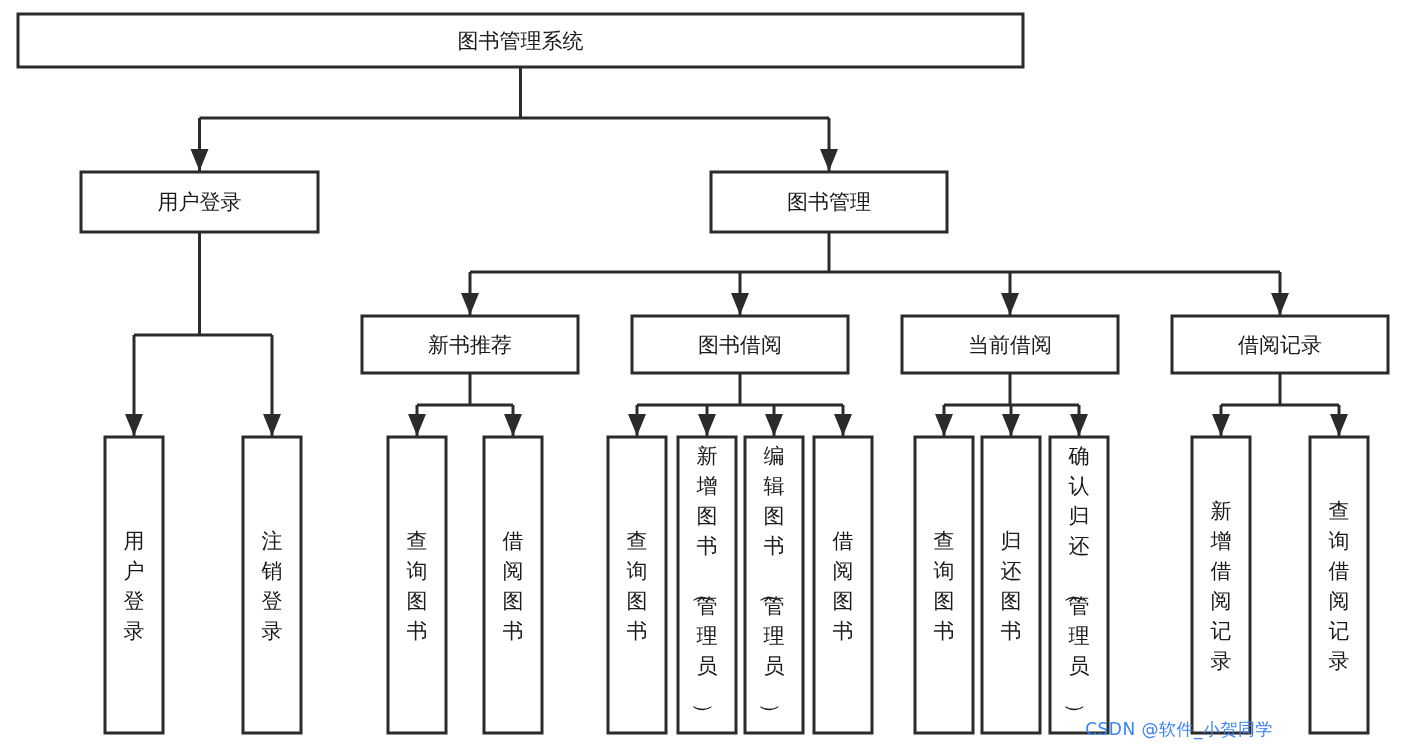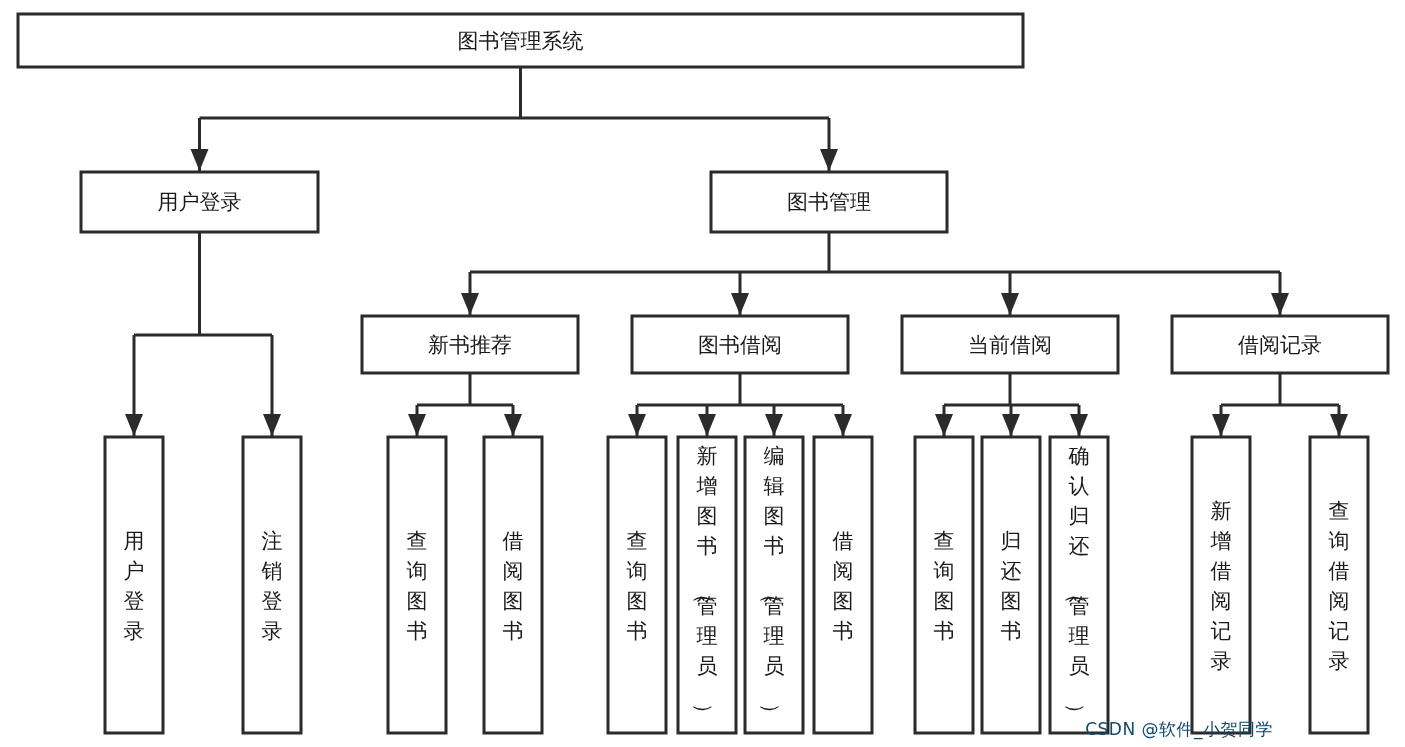--- a/index.html
+++ b/index.html
@@ -16,21 +16,21 @@
     font-family:"DejaVu Sans","Liberation Sans",sans-serif;
     font-size:21px;fill:#1a1a1a;text-anchor:middle;dominant-baseline:middle;
   }
   .node-label-v{
     font-family:"DejaVu Sans","Liberation Sans",sans-serif;
     font-size:21px;fill:#1a1a1a;
   }
   .watermark{
     position:absolute;right:8px;bottom:6px;
     font-family:"DejaVu Sans","Liberation Sans",sans-serif;
-    font-size:17px;color:#0c4a6e;white-space:nowrap;letter-spacing:0.5px;
+    font-size:17px;color:#3b82f6;white-space:nowrap;letter-spacing:0.5px;
   }
 </style>
 </head>
 <body>
 
 <div id="diagram-root">
   <svg id="tree" viewBox="0 0 1405 747">
     <g id="connectors-layer">
         <path d="M 520.5 67 L 520.5 118" class="connector"></path>
         <path d="M 199.5 118 L 829 118" class="connector"></path>

